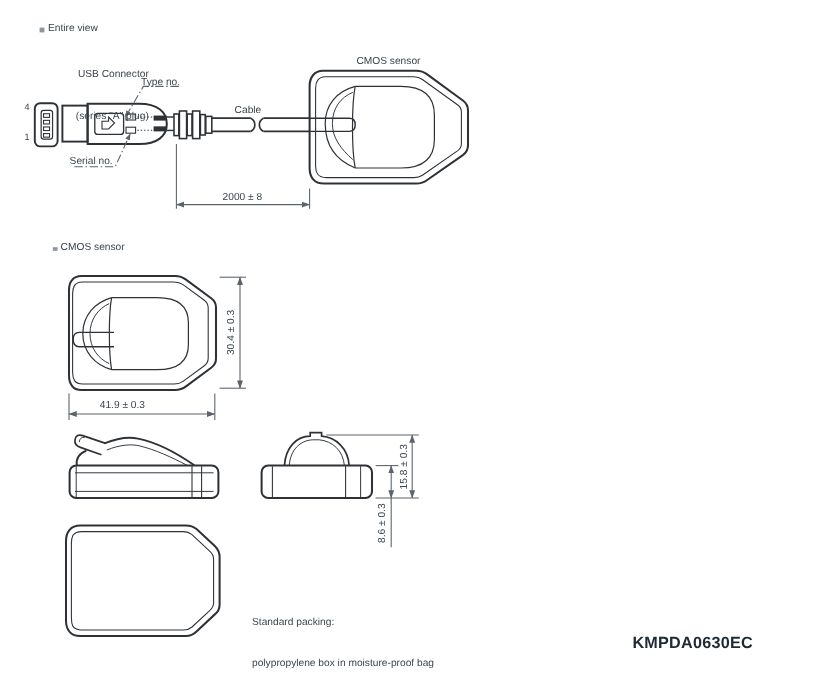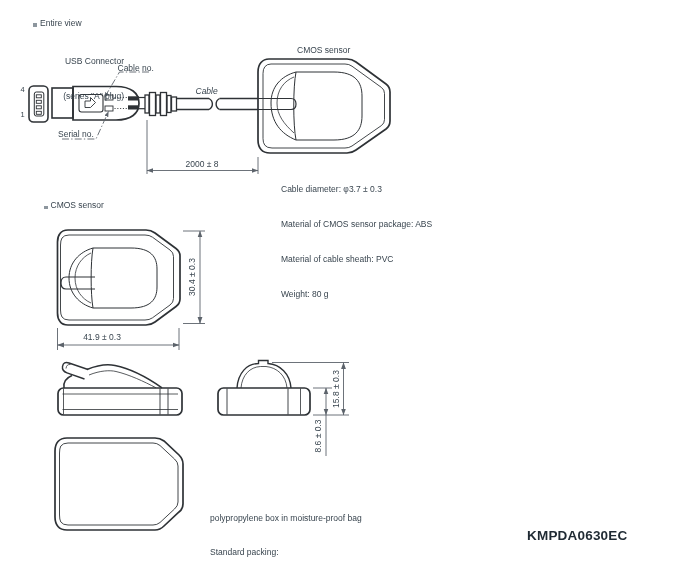--- a/index.html
+++ b/index.html
@@ -164,47 +164,41 @@
   </svg>
 
   <span class="bullet" style="left:33px;top:23px;"></span>
   <div class="lbl" style="left:40px;top:17.5px;">Entire view</div>
 
   <div class="lbl center two-line" style="left:50px;top:33px;width:74px;">
     <div>USB Connector</div>
     <div>(series "A" plug)</div>
   </div>
 
-  <div class="lbl" style="left:117.5px;top:62.5px;">Cable no.</div>
+  <div class="lbl" style="left:117.5px;top:62.5px;">Type no.</div>
   <div class="lbl" style="left:58px;top:128.5px;text-align:center;">Serial no.</div>
-  <div class="lbl" style="left:195.5px;top:86px;font-style:italic;">Cable</div>
+  <div class="lbl" style="left:195.5px;top:86px;">Cable</div>
   <div class="lbl" style="left:297px;top:45px;">CMOS sensor</div>
 
   <div class="pin" style="left:20.5px;top:86px;">4</div>
   <div class="pin" style="left:20.5px;top:111px;">1</div>
 
   <div class="dim center" style="left:167px;top:158.5px;width:70px;">2000 ± 8</div>
 
-  <div class="textblock" style="left:281px;top:160.5px;">
-    <div>Cable diameter: φ3.7 ± 0.3</div>
-    <div>Material of CMOS sensor package: ABS</div>
-    <div>Material of cable sheath: PVC</div>
-    <div>Weight: 80 g</div>
-  </div>
 
   <span class="bullet" style="left:44px;top:205.5px;"></span>
   <div class="lbl" style="left:50.5px;top:200px;">CMOS sensor</div>
 
   <div class="dim center" style="left:67px;top:332px;width:70px;">41.9 ± 0.3</div>
   <div class="dim rot" style="left:162px;top:272px;width:60px;height:10px;">30.4 ± 0.3</div>
   <div class="dim rot" style="left:305.5px;top:384px;width:60px;height:10px;">15.8 ± 0.3</div>
   <div class="dim rot" style="left:291px;top:430.5px;width:54px;height:10px;">8.6 ± 0.3</div>
 
   <div class="packblock" style="left:210px;top:489.5px;">
+    <div>Standard packing:</div>
     <div>polypropylene box in moisture-proof bag</div>
-    <div>Standard packing:</div>
     
     
   </div>
 
   <div class="partno" style="left:527px;top:528px;">KMPDA0630EC</div>
 
 </div>
 
 </body></html>

